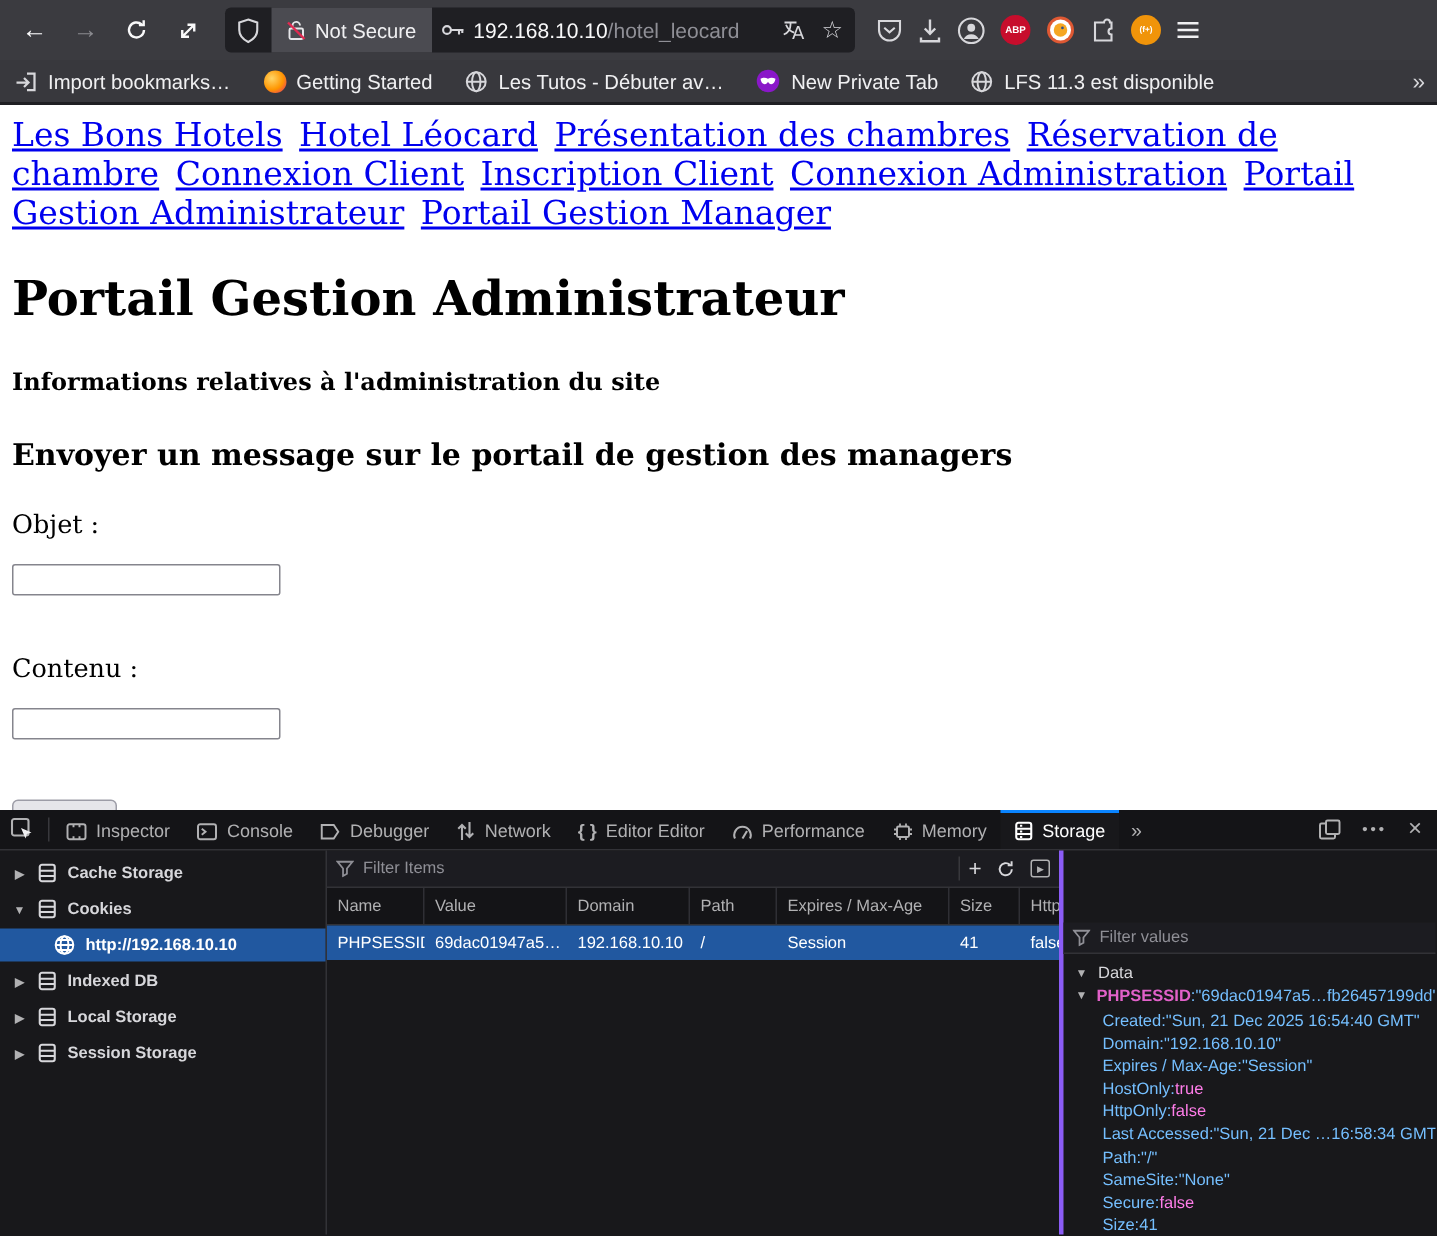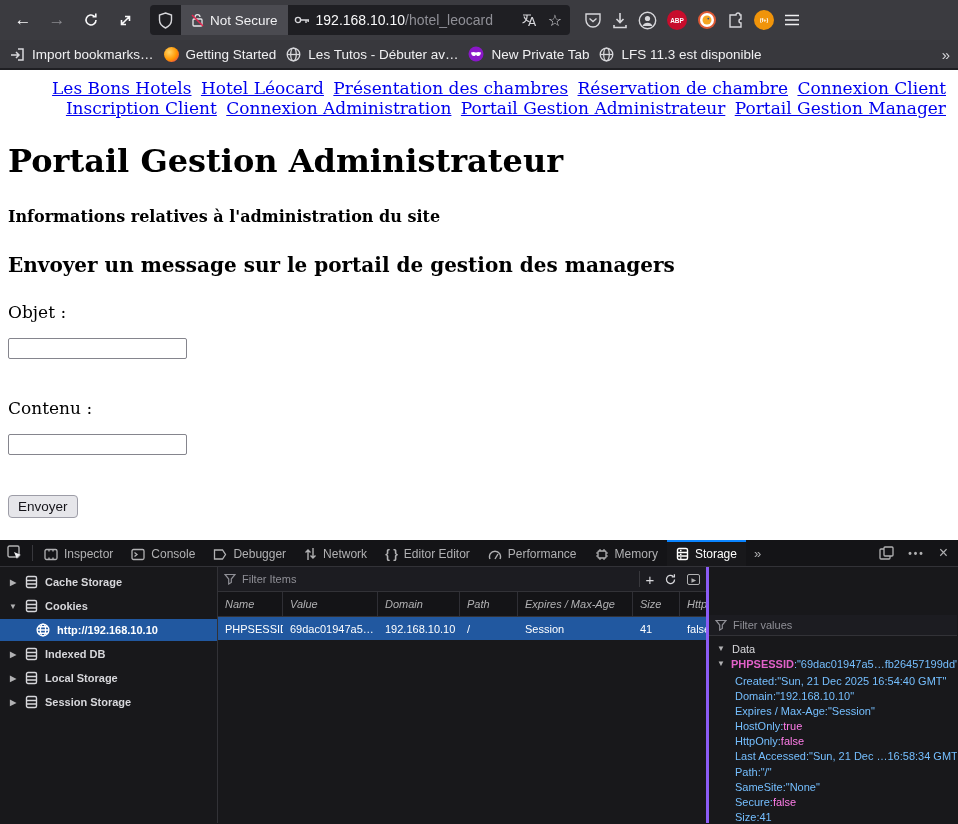--- a/index.html
+++ b/index.html
@@ -21,29 +21,29 @@
   .url-path { color:#8f8f96; }
   .ubar-icon { display:flex; align-items:center; justify-content:center; flex:0 0 auto; }
   .right-icons { display:flex; align-items:center; gap:10px; margin-left:10px; }
   .badge { width:20px; height:20px; border-radius:50%; display:flex; align-items:center;
     justify-content:center; font-size:6.5px; font-weight:bold; color:#fff; flex:0 0 auto; }
   .star { font-size:16px; color:#d7d7db; margin-left:4px; }
 
   
   .bookmarks { position:absolute; top:40px; left:0; width:958px; height:30px;
     background:#38383d; border-bottom:2px solid #1f1f23; display:flex; align-items:center;
-    padding:0 10px; gap:10px; color:#f0f0f2; font-size:13.5px; }
+    padding:0 10px; gap:22px; color:#f0f0f2; font-size:13.5px; }
   .bm { display:flex; align-items:center; gap:7px; white-space:nowrap; }
   .bm-spacer { flex:1; }
   .chev { color:#d7d7db; font-size:15px; letter-spacing:-2px; }
 
   
   .content { position:absolute; top:72px; left:0; width:958px; height:468px; background:#fff;
     color:#000; font-family:"DejaVu Serif", serif; padding:6px 8px; overflow:hidden; }
-  .site-nav { font-size:17px; line-height:1.18;text-align:right; }
+  .site-nav { font-size:22px; line-height:1.18; }
   .site-nav a { color:#0000ee; text-decoration:underline; margin-right:4px; }
   .content h1 { font-size:32px; margin-top:24px; font-weight:bold; }
   .content h2 { font-size:16px; margin-top:27px; font-weight:bold; }
   .content h3 { font-size:20px; margin-top:27px; font-weight:bold; }
   .form-label { font-size:17px; margin-top:25px; }
   .form-label.second { margin-top:39px; }
   .txt-input { display:block; margin-top:16px; width:179px; height:21px;
     border:1px solid #85858d; border-radius:2px; background:#fff;
     font-family:"Liberation Sans", sans-serif; font-size:13px; padding:0 4px; }
   .submit-btn { margin-top:21px; font-family:"Liberation Sans", sans-serif; font-size:13.5px;
@@ -80,21 +80,21 @@
     font-size:11px; font-family:"Liberation Sans", sans-serif; min-width:0; }
   .filter-input::placeholder { color:#8f8f96; }
   .fr-icons { display:flex; align-items:center; gap:10px; padding-left:6px;
     border-left:1px solid #38383d; height:16px; }
   .plus { font-size:15px; color:#d7d7db; line-height:1; }
   .playbox { border:1px solid #b1b1b3; border-radius:2px; font-size:6px; padding:1px 3px; color:#b1b1b3; }
 
   .tbl-header { display:flex; height:25px; background:#141417; border-bottom:1px solid #323237;
     align-items:center; color:#b1b1b3; overflow:hidden; }
   .th { padding:0 7px; height:100%; display:flex; align-items:center;
-    border-right:1px solid #2f2f35; white-space:nowrap; overflow:hidden; flex:0 0 auto;font-style:italic; }
+    border-right:1px solid #2f2f35; white-space:nowrap; overflow:hidden; flex:0 0 auto; }
   .tbl-row { display:flex; height:23px; align-items:center; overflow:hidden; }
   .tbl-row.selected { background:#2158a0; color:#fff; }
   .td { padding:0 7px; white-space:nowrap; overflow:hidden; flex:0 0 auto; }
   .c0 { width:65px; } .c1 { width:95px; } .c2 { width:82px; } .c3 { width:58px; }
   .c4 { width:115px; } .c5 { width:47px; } .c6 { width:40px; border-right:none; }
 
   .dt-details { width:248px; display:flex; flex-direction:column;margin-top:48px; }
   .sect-row { height:20px; display:flex; align-items:center; gap:6px; padding-left:7px;
     color:#d7d7db; margin-top:4px; }
   .tri-s { font-size:8px; color:#b1b1b3; width:10px; text-align:center; }

